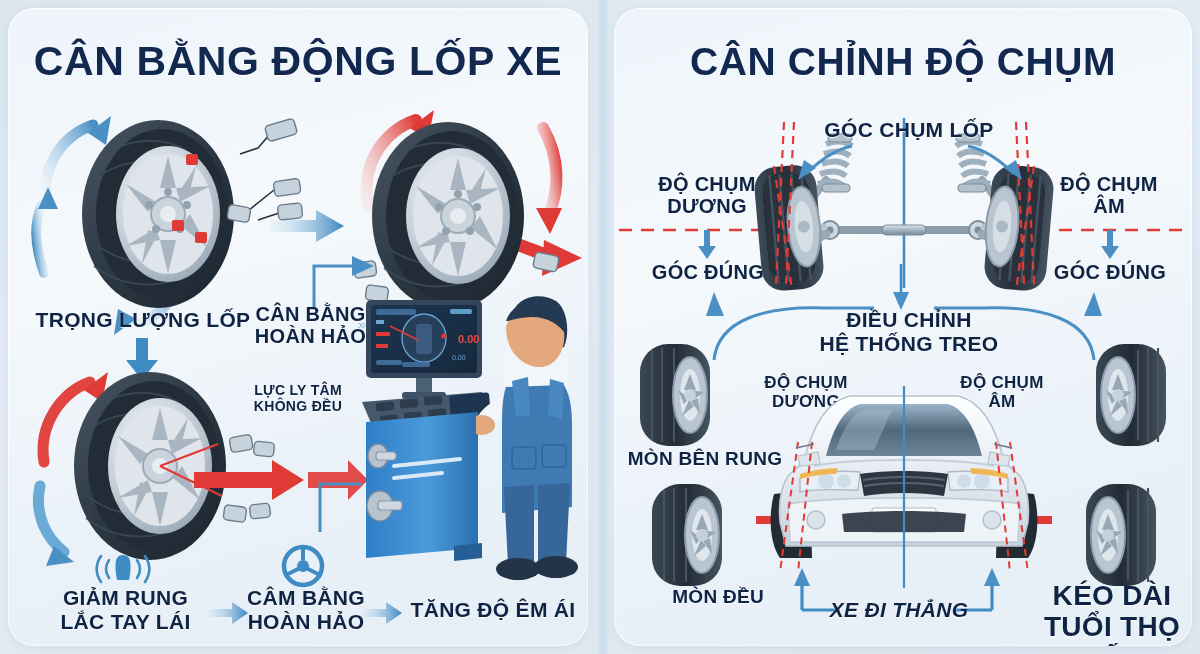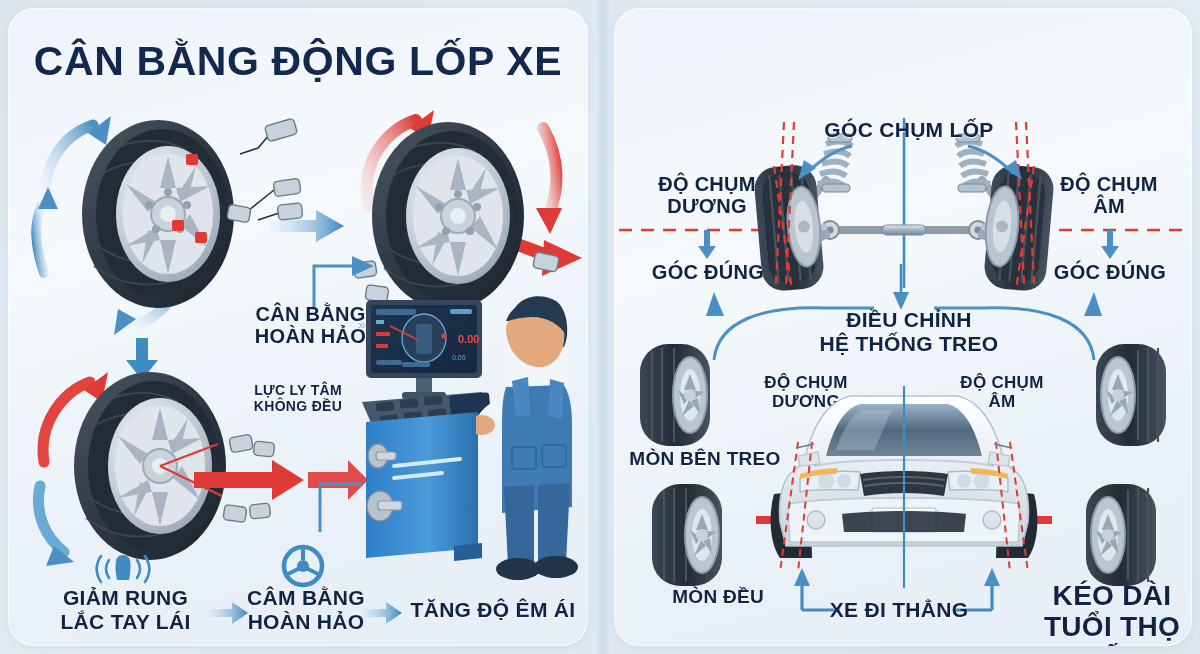--- a/index.html
+++ b/index.html
@@ -249,20 +249,21 @@
       </svg>
     </div>
 
     <div class="arrow" style="left:292px;top:238px;width:80px;height:66px;">
       <svg viewBox="0 0 80 66">
         <path d="M14 62 L14 20 L58 20" stroke="#4a90c4" stroke-width="3" fill="none"></path>
         <path d="M52 10 L74 20 L52 30 Z" fill="#4a90c4"></path>
       </svg>
     </div>
 
+    <div class="lbl" style="left:20px;top:300px;width:230px;font-size:21px;">TRỌNG LƯỢNG LỐP</div>
     <div class="lbl" style="left:235px;top:295px;width:135px;font-size:20px;">CÂN BẰNG
 HOÀN HẢO</div>
 
     <div class="arrow" style="left:116px;top:330px;width:36px;height:44px;">
       <svg viewBox="0 0 36 44">
           <path d="M12 0 L24 0 L24 22 L34 22 L18 42 L2 22 L12 22 Z" fill="#3f8cc4"></path>
         </svg>
     </div>
 
     <div class="arrow" style="left:8px;top:358px;width:210px;height:200px;">
@@ -461,20 +462,21 @@
     </div>
     <div class="arrow" style="left:354px;top:592px;width:40px;height:26px;">
       <svg viewBox="0 0 40 26">
           <path d="M0 9 L24 9 L24 2 L40 13 L24 24 L24 17 L0 17 Z" fill="url(#ba1)"></path>
         </svg>
     </div>
   </div>
 
   <div class="panel right">
 
+    <div class="title">CÂN CHỈNH ĐỘ CHỤM</div>
 
     <div class="axle" style="left:120px;top:110px;width:340px;height:170px;">
       <svg viewBox="0 0 340 170">
         <defs>
           <linearGradient id="met" x1="0" y1="0" x2="0" y2="1">
             <stop offset="0" stop-color="#dbe3ea"></stop>
               <stop offset=".5" stop-color="#9fb0bf"></stop>
               <stop offset="1" stop-color="#748button"></stop>
           </linearGradient>
           <linearGradient id="met2" x1="0" y1="0" x2="0" y2="1">
@@ -645,21 +647,21 @@
         <g fill="#98a7b4">
           <path d="M58 34 L64 50 L52 50 Z"></path>
             <path d="M72 52 L61 60 L58 50 Z"></path>
           <path d="M68 74 L59 61 L66 58 Z"></path>
             <path d="M50 76 L57 60 L62 66 Z"></path>
             <path d="M46 50 L57 58 L52 64 Z"></path>
         </g>
         <circle cx="58" cy="55" r="6" fill="#c6d1db"></circle>
       </svg>
     </div>
-    <div class="lbl" style="left:6px;top:440px;width:170px;font-size:19px;">MÒN BÊN TREO</div>
+    <div class="lbl" style="left:6px;top:440px;width:170px;font-size:19px;">MÒN BÊN RUNG</div>
 
     <div class="tire" style="left:30px;top:472px;width:92px;height:110px;">
       <svg viewBox="0 0 92 110">
         <rect x="8" y="4" width="70" height="102" rx="28" fill="url(#sd1)"></rect>
         <g stroke="#47545f" stroke-width="2.2" fill="none">
           <path d="M20 10 L20 100"></path>
             <path d="M30 8 L30 102"></path>
             <path d="M42 8 L42 102"></path>
         </g>
         <ellipse cx="58" cy="55" rx="17" ry="38" fill="#b9c6d2" stroke="#8d9daa" stroke-width="2"></ellipse>
@@ -803,16 +805,16 @@
     <div class="arrow" style="left:178px;top:556px;width:210px;height:50px;">
       <svg viewBox="0 0 210 50">
         <path d="M10 46 L10 18" stroke="#3f8cc4" stroke-width="3.2" fill="none"></path>
         <path d="M2 22 L10 4 L18 22 Z" fill="#4a90c4"></path>
         <path d="M10 46 L48 46" stroke="#3f8cc4" stroke-width="3.2" fill="none"></path>
         <path d="M200 46 L200 18" stroke="#3f8cc4" stroke-width="3.2" fill="none"></path>
         <path d="M192 22 L200 4 L208 22 Z" fill="#4a90c4"></path>
         <path d="M200 46 L162 46" stroke="#3f8cc4" stroke-width="3.2" fill="none"></path>
       </svg>
     </div>
-    <div class="lbl" style="left:212px;top:590px;width:146px;font-size:21px;">XE ĐI THẲNG</div>
+    <div class="lbl" style="left:212px;top:590px;width:146px;font-size:21px;font-style:italic;">XE ĐI THẲNG</div>
   </div>
 
 </div>
 
 </body></html>

